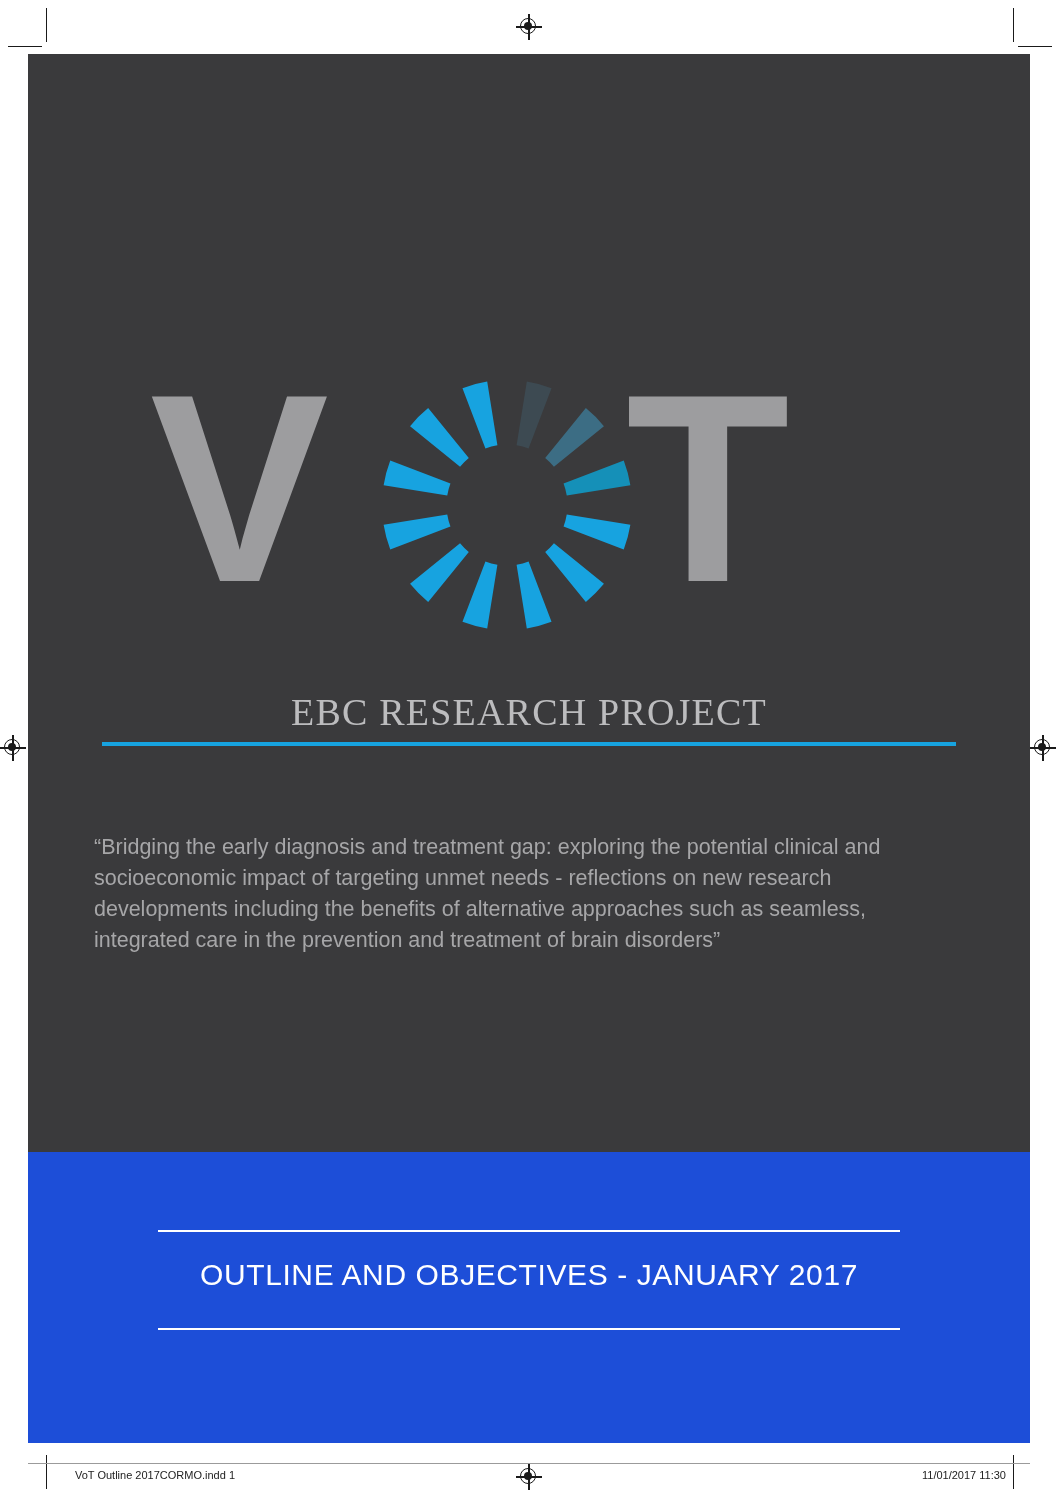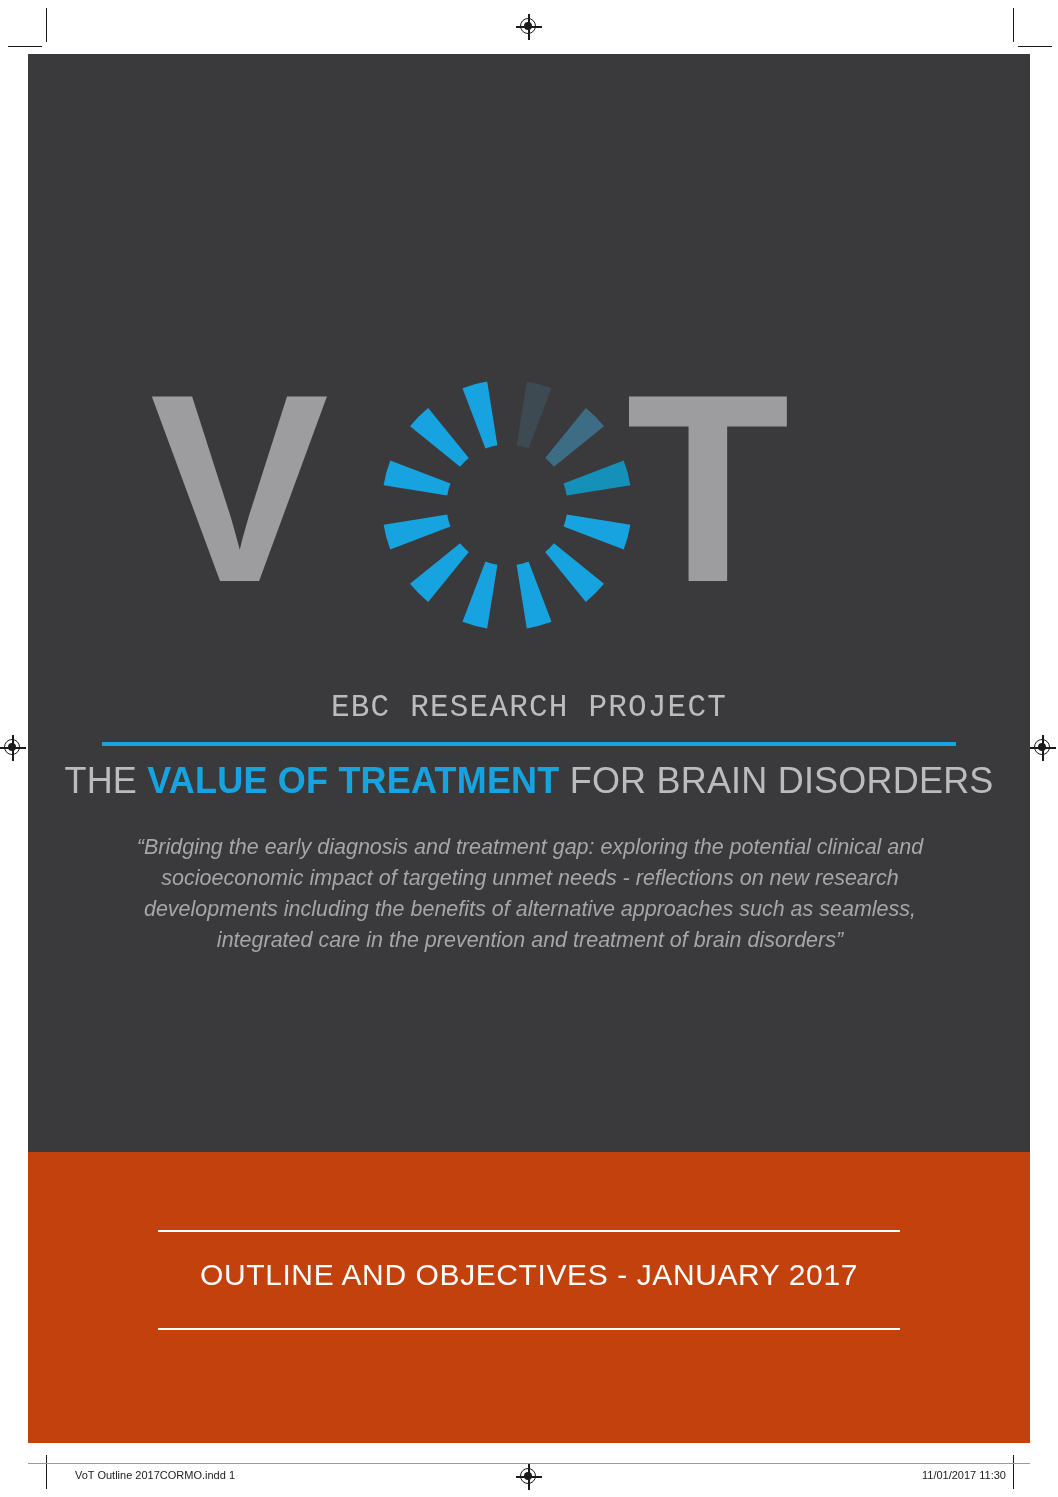--- a/index.html
+++ b/index.html
@@ -92,23 +92,23 @@
   }
 
   
   .subtitle {
     position: absolute;
     top: 636px;
     left: 0;
     width: 1002px;
     text-align: center;
     color: #bcbcbe;
-    font-size: 31px;
+    font-size: 38px;
     letter-spacing: 1.2px;
-    font-family: Liberation Mono, monospace;
+    font-family: Liberation Serif, serif;
   }
   .rule {
     position: absolute;
     left: 74px;
     top: 688px;
     width: 854px;
     height: 4px;
     background: #17a3e0;
   }
   .maintitle {
@@ -124,35 +124,33 @@
   }
   .maintitle .accent {
     color: #17a3e0;
     font-weight: bold;
   }
   .quote {
     position: absolute;
     top: 778px;
     left: 66px;
     width: 872px;
-    text-align: center;
     color: #a6a6a8;
     font-size: 21.5px;
     line-height: 31px;
-    font-style: italic;
   }
 
   
   .band {
     position: absolute;
     left: 0;
     bottom: 0;
     width: 1002px;
     height: 291px;
-    background: #c2410c;
+    background: #1d4ed8;
   }
   .band-rule {
     position: absolute;
     left: 130px;
     width: 742px;
     height: 2px;
     background: #ffffff;
   }
   .band-rule.top { top: 78px; }
   .band-rule.bottom { top: 176px; }
@@ -255,23 +253,20 @@
       </svg>
     </div>
 
     <div class="logo-letter logo-t">T</div>
   </div>
 
   <div class="subtitle">EBC RESEARCH PROJECT</div>
 
   <div class="rule"></div>
 
-  <div class="maintitle">
-    <span>THE </span><span class="accent">VALUE OF TREATMENT</span><span> FOR BRAIN DISORDERS</span>
-  </div>
 
   <div class="quote">“Bridging the early diagnosis and treatment gap: exploring the potential clinical and socioeconomic impact of targeting unmet needs - reflections on new research developments including the benefits of alternative approaches such as seamless, integrated care in the prevention and treatment of brain disorders”</div>
 
   <div class="band">
     <div class="band-rule top"></div>
     <div class="band-text">OUTLINE AND OBJECTIVES - JANUARY 2017</div>
     <div class="band-rule bottom"></div>
   </div>
 
 </div>

